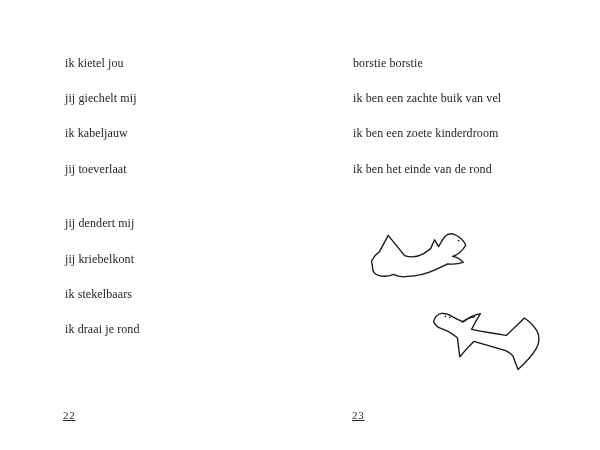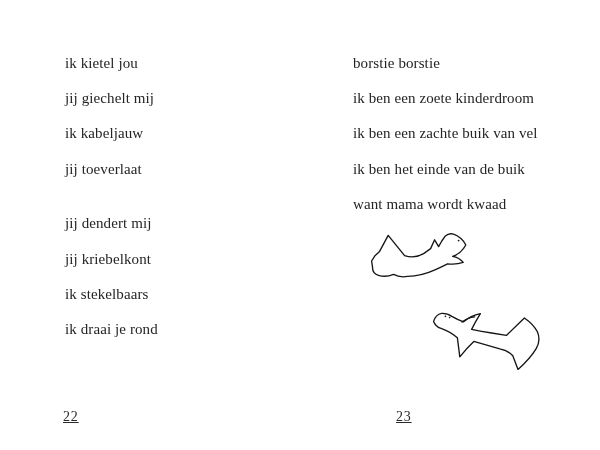--- a/index.html
+++ b/index.html
@@ -5,40 +5,40 @@
   * { margin: 0; padding: 0; box-sizing: border-box; }
   html, body {
     width: 600px; height: 450px;
     background: #ffffff;
     font-family: "Liberation Serif", "DejaVu Serif", serif;
     overflow: hidden;
   }
   .spread { position: relative; width: 600px; height: 450px; background: #ffffff; }
   .poem {
     position: absolute;
-    font-size: 15px;
+    font-size: 12px;
     line-height: 11.8px;
     color: #242424;
     letter-spacing: 0.1px;
     white-space: pre;
   }
   .poem-left  { left: 65px;  top: 34px; }
   .poem-right { left: 353px; top: 34px; }
   .poem-title { }
   .stanza-gap { margin-top: 19px; }
   .page-number {
     position: absolute;
     top: 409px;
-    font-size: 14px;
+    font-size: 11px;
     letter-spacing: 0.8px;
     color: #2a2a2a;
     text-decoration: underline;
   }
   .page-number-left  { left: 63px; }
-  .page-number-right { left: 352px; margin-left: 44px; }
+  .page-number-right { left: 352px; }
   .illo { position: absolute; }
   .illo path { fill: none; stroke: #161616; stroke-width: 1.35; stroke-linecap: round; stroke-linejoin: round; }
   .illo circle { fill: #161616; stroke: none; }
 </style>
 </head>
 <body>
 
 <div class="spread">
 
   <div class="poem poem-left">
@@ -47,24 +47,23 @@
     <div>ik kabeljauw</div>
     <div>jij toeverlaat</div>
     <div class="stanza-gap">jij dendert mij</div>
     <div>jij kriebelkont</div>
     <div>ik stekelbaars</div>
     <div>ik draai je rond</div>
   </div>
 
   <div class="poem poem-right">
     <div class="poem-title">borstie borstie</div>
+    <div>ik ben een zachte buik van vel</div>
     <div>ik ben een zoete kinderdroom</div>
-    <div>ik ben een zachte buik van vel</div>
-    <div>ik ben het einde van de buik</div>
-    <div>want mama wordt kwaad</div>
+    <div>ik ben het einde van de rond</div>
   </div>
 
   <svg class="illo" style="left:366px; top:228px;" width="108" height="56" viewBox="366 228 108 56" aria-hidden="true">
     <path d="M445,236.3
              Q449,232.8 453.6,234.2
              Q462,237.4 465.8,245
              L463.6,248.4
              Q459.6,254 452.6,256.4
              Q459.4,257.6 463.2,262.4
              Q455.6,265 447.6,263.8

